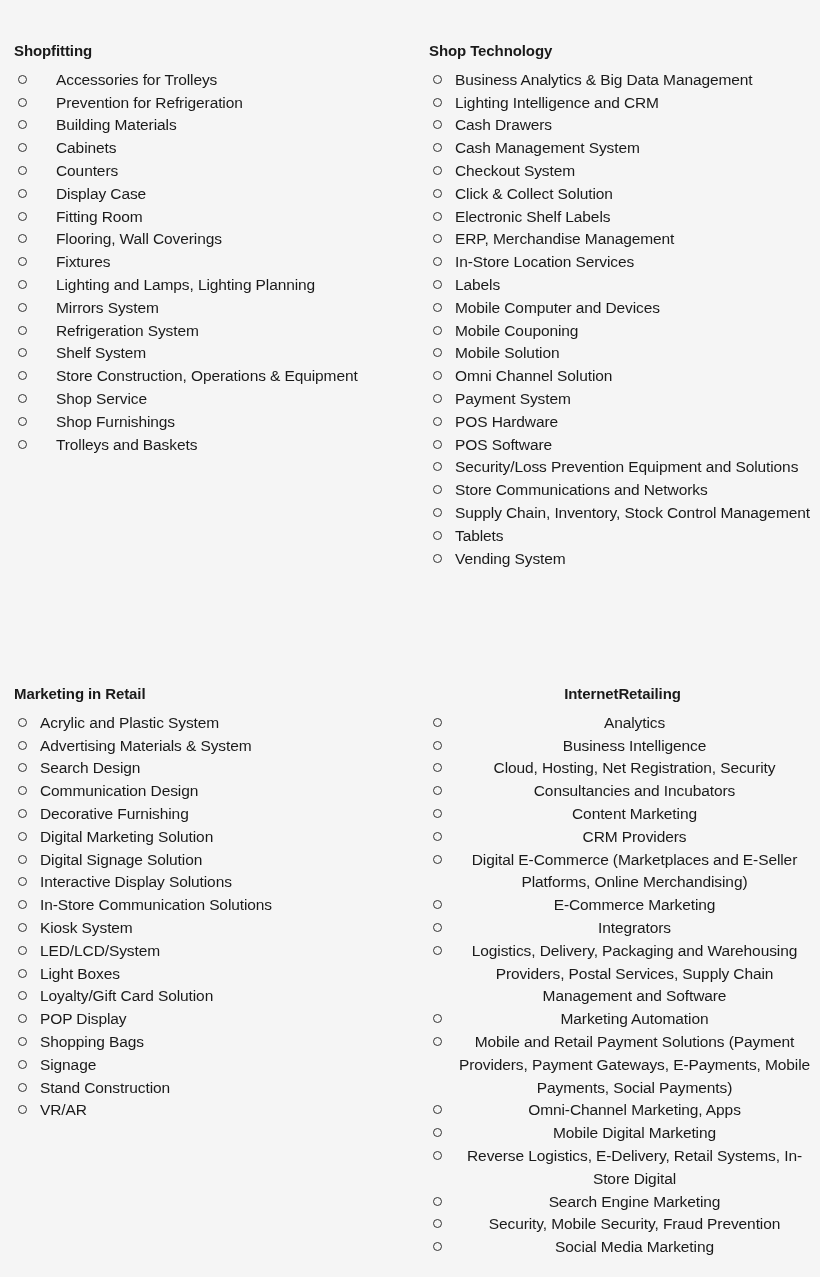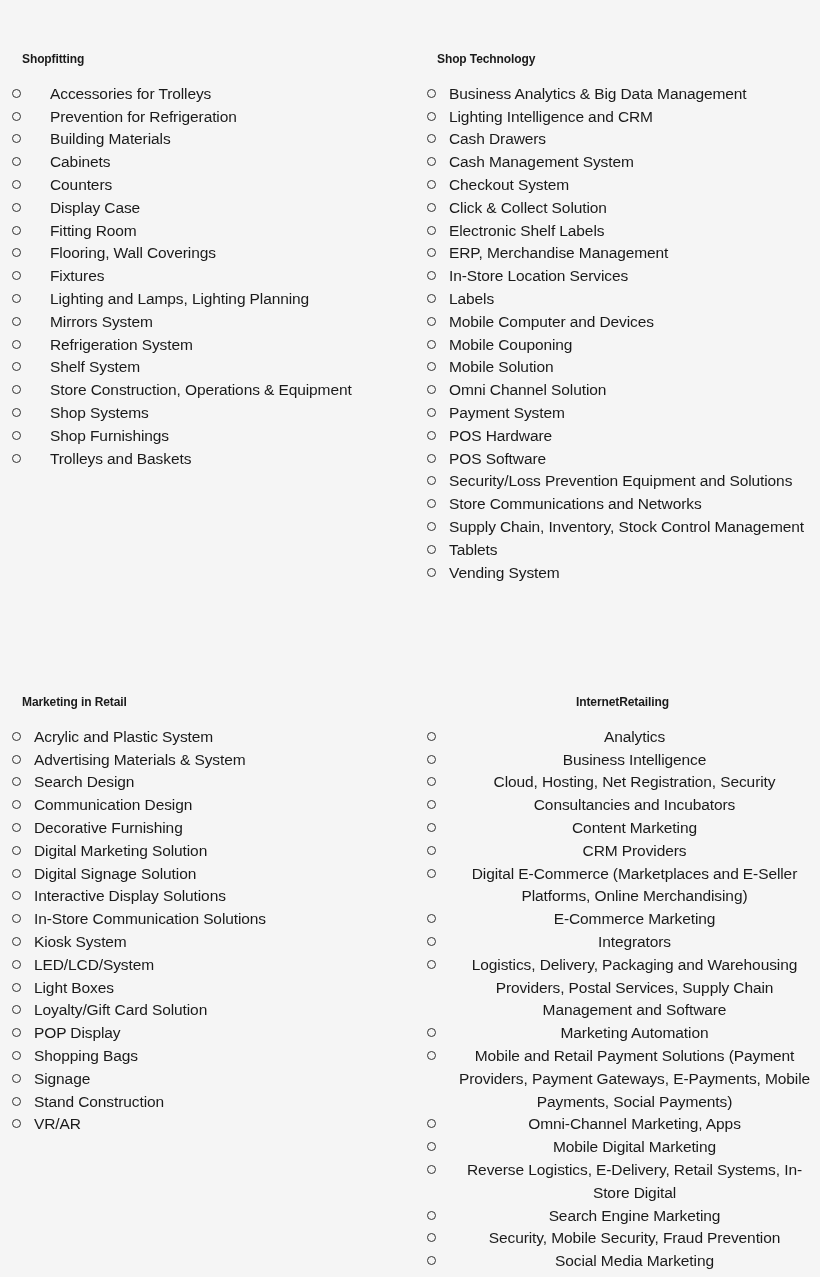--- a/index.html
+++ b/index.html
@@ -7,26 +7,26 @@
       width: 820px; height: 1277px;
       background: #f5f5f5;
       color: #1a1a1a;
       font-family: "Liberation Sans", "DejaVu Sans", sans-serif;
       font-size: 15.5px;
       position: relative;
       overflow: hidden;
     }
     .section { position: absolute; }
     .section h2 {
-      margin: 12px; padding: 0;
-      font-size: 12px; font-weight: bold;
+      margin: 4px; padding: 0;
+      font-size: 15px; font-weight: bold;
       line-height: 22.8px;
       letter-spacing: -0.1px;
     }
-    .section ul { list-style: none; margin: 0; padding: 0; }
+    .section ul { list-style: none; margin: 6px; padding: 0; }
     .section li {
       position: relative;
       line-height: 22.8px;
       letter-spacing: -0.1px;
     }
     .bullet {
       position: absolute; left: 0; top: 0;
       font-size: 13px;
       line-height: 22.8px;
     }
@@ -63,21 +63,21 @@
       <li><span class="bullet"></span><span>Counters</span></li>
       <li><span class="bullet"></span><span>Display Case</span></li>
       <li><span class="bullet"></span><span>Fitting Room</span></li>
       <li><span class="bullet"></span><span>Flooring, Wall Coverings</span></li>
       <li><span class="bullet"></span><span>Fixtures</span></li>
       <li><span class="bullet"></span><span>Lighting and Lamps, Lighting Planning</span></li>
       <li><span class="bullet"></span><span>Mirrors System</span></li>
       <li><span class="bullet"></span><span>Refrigeration System</span></li>
       <li><span class="bullet"></span><span>Shelf System</span></li>
       <li><span class="bullet"></span><span>Store Construction, Operations &amp; Equipment</span></li>
-      <li><span class="bullet"></span><span>Shop Systems</span></li>
+      <li><span class="bullet"></span><span>Shop Service</span></li>
       <li><span class="bullet"></span><span>Shop Furnishings</span></li>
       <li><span class="bullet"></span><span>Trolleys and Baskets</span></li>
     </ul>
 </div>
 
 <div class="section narrow" id="sec-shoptech">
   <h2>Shop Technology</h2>
   <ul>
       <li><span class="bullet"></span><span>Business Analytics &amp; Big Data Management</span></li>
       <li><span class="bullet"></span><span>Lighting Intelligence and CRM</span></li>

